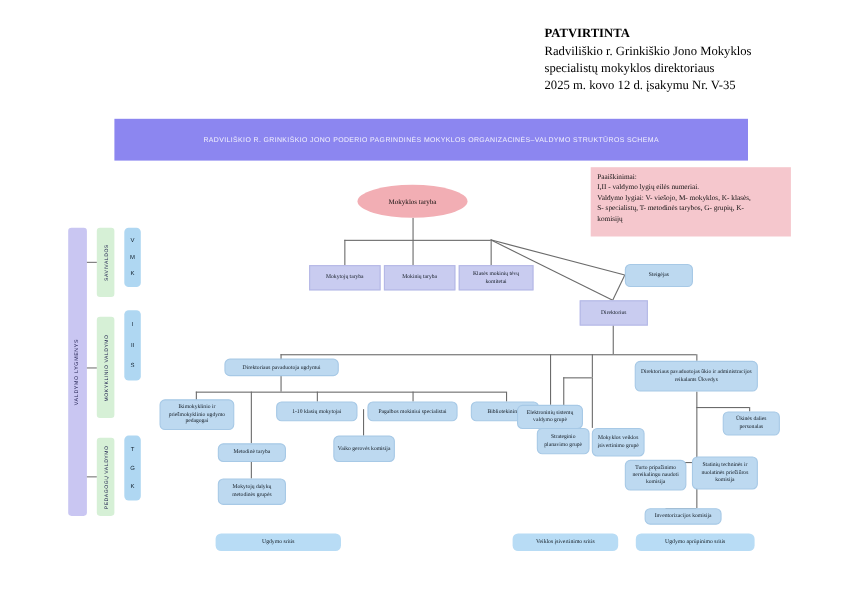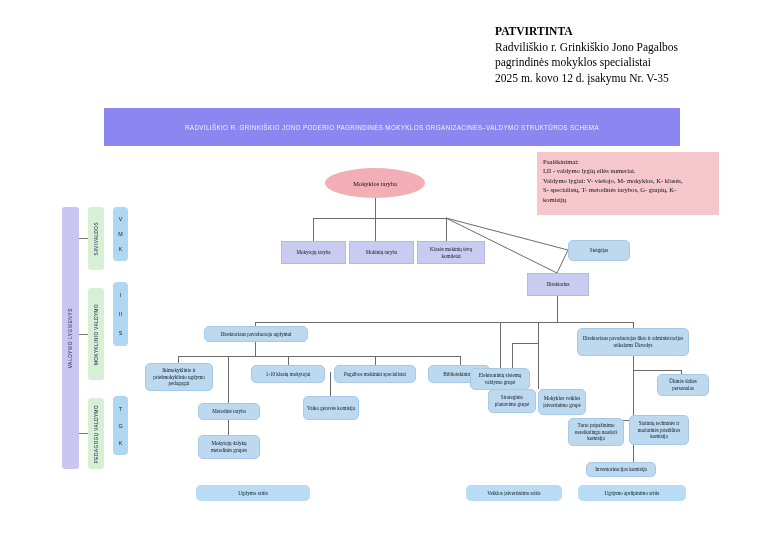--- a/index.html
+++ b/index.html
@@ -62,22 +62,22 @@
   .lnv{width:1px;}
   .diag{position:absolute;left:0;top:0;width:780px;height:551px;pointer-events:none;}
 </style>
 </head>
 <body>
 
 <div id="stage">
 
   <div class="hdr">
     <div class="b">PATVIRTINTA</div>
-    <div>Radviliškio r. Grinkiškio Jono Pagalbos</div>
-    <div>pagrindinės mokyklos specialistai</div>
+    <div>Radviliškio r. Grinkiškio Jono Mokyklos</div>
+    <div>specialistų mokyklos direktoriaus</div>
     <div>2025 m. kovo 12 d. įsakymu Nr. V-35</div>
   </div>
 
   <div class="banner">
     <span>RADVILIŠKIO R. GRINKIŠKIO JONO PODERIO PAGRINDINĖS MOKYKLOS ORGANIZACINĖS–VALDYMO STRUKTŪROS SCHEMA</span>
   </div>
 
   <div class="legend">
     <p>Paaiškinimai:</p>
     <p>I,II - valdymo lygių eilės numeriai.</p>

